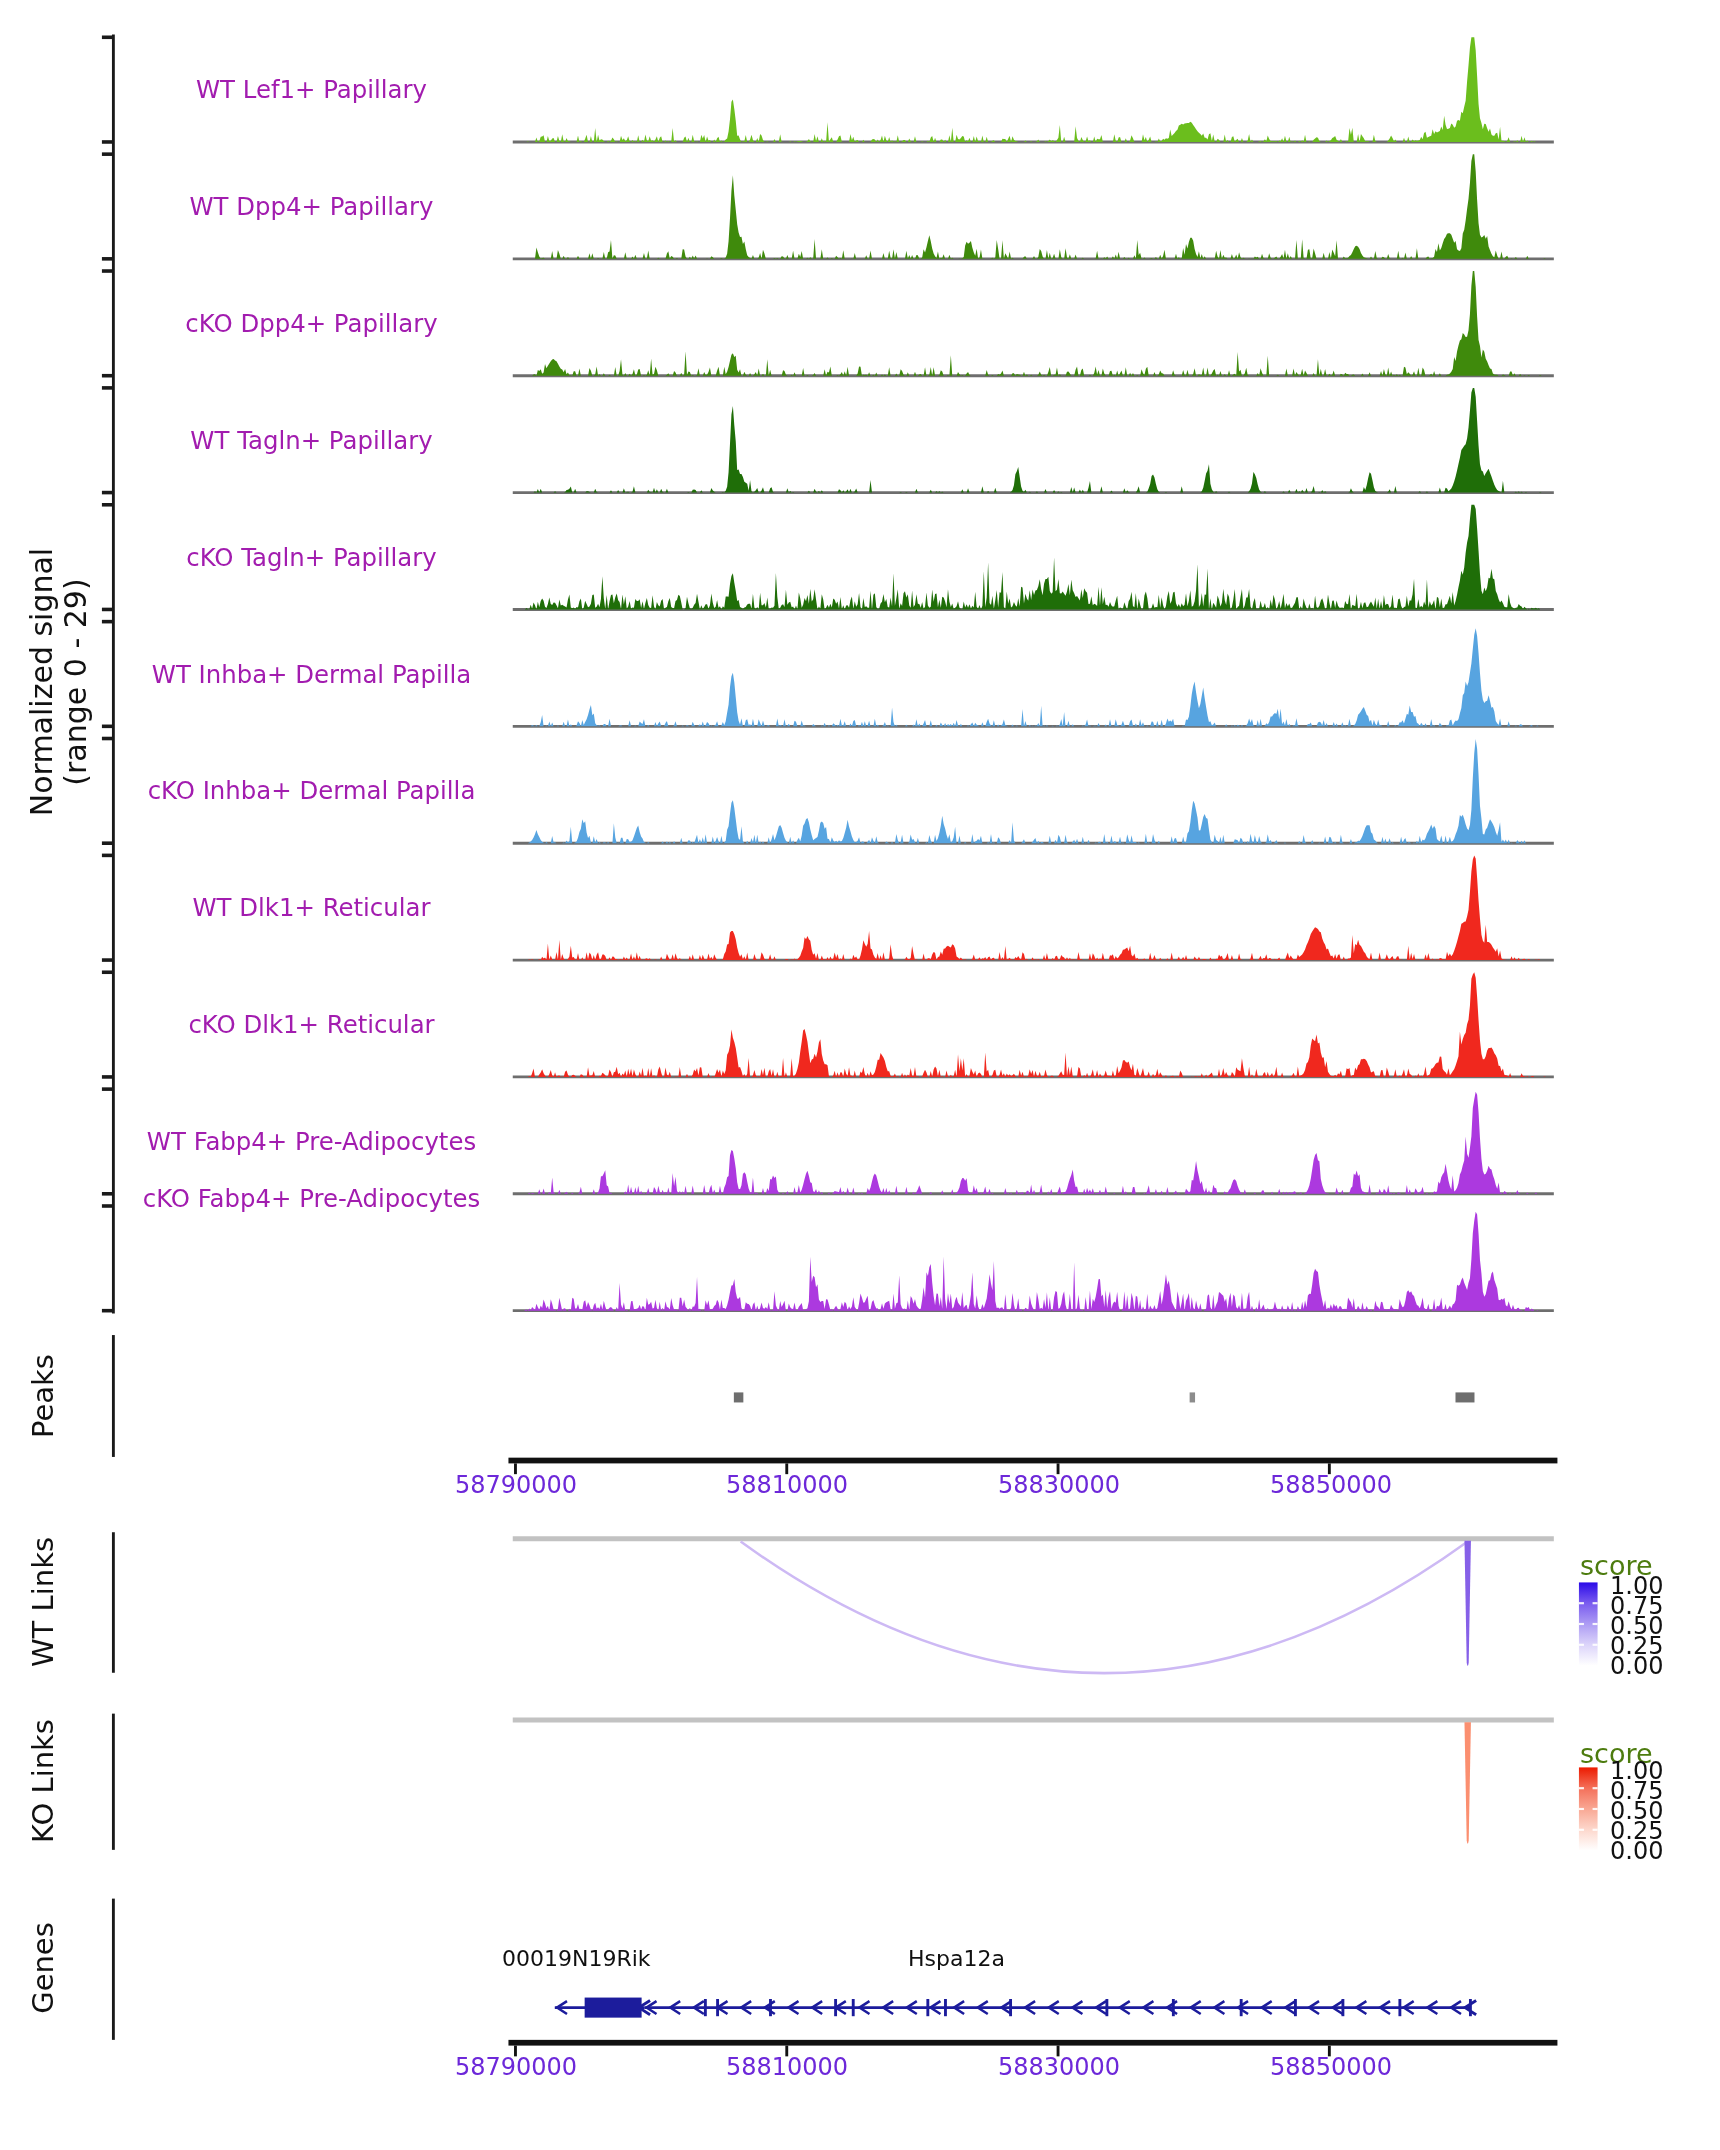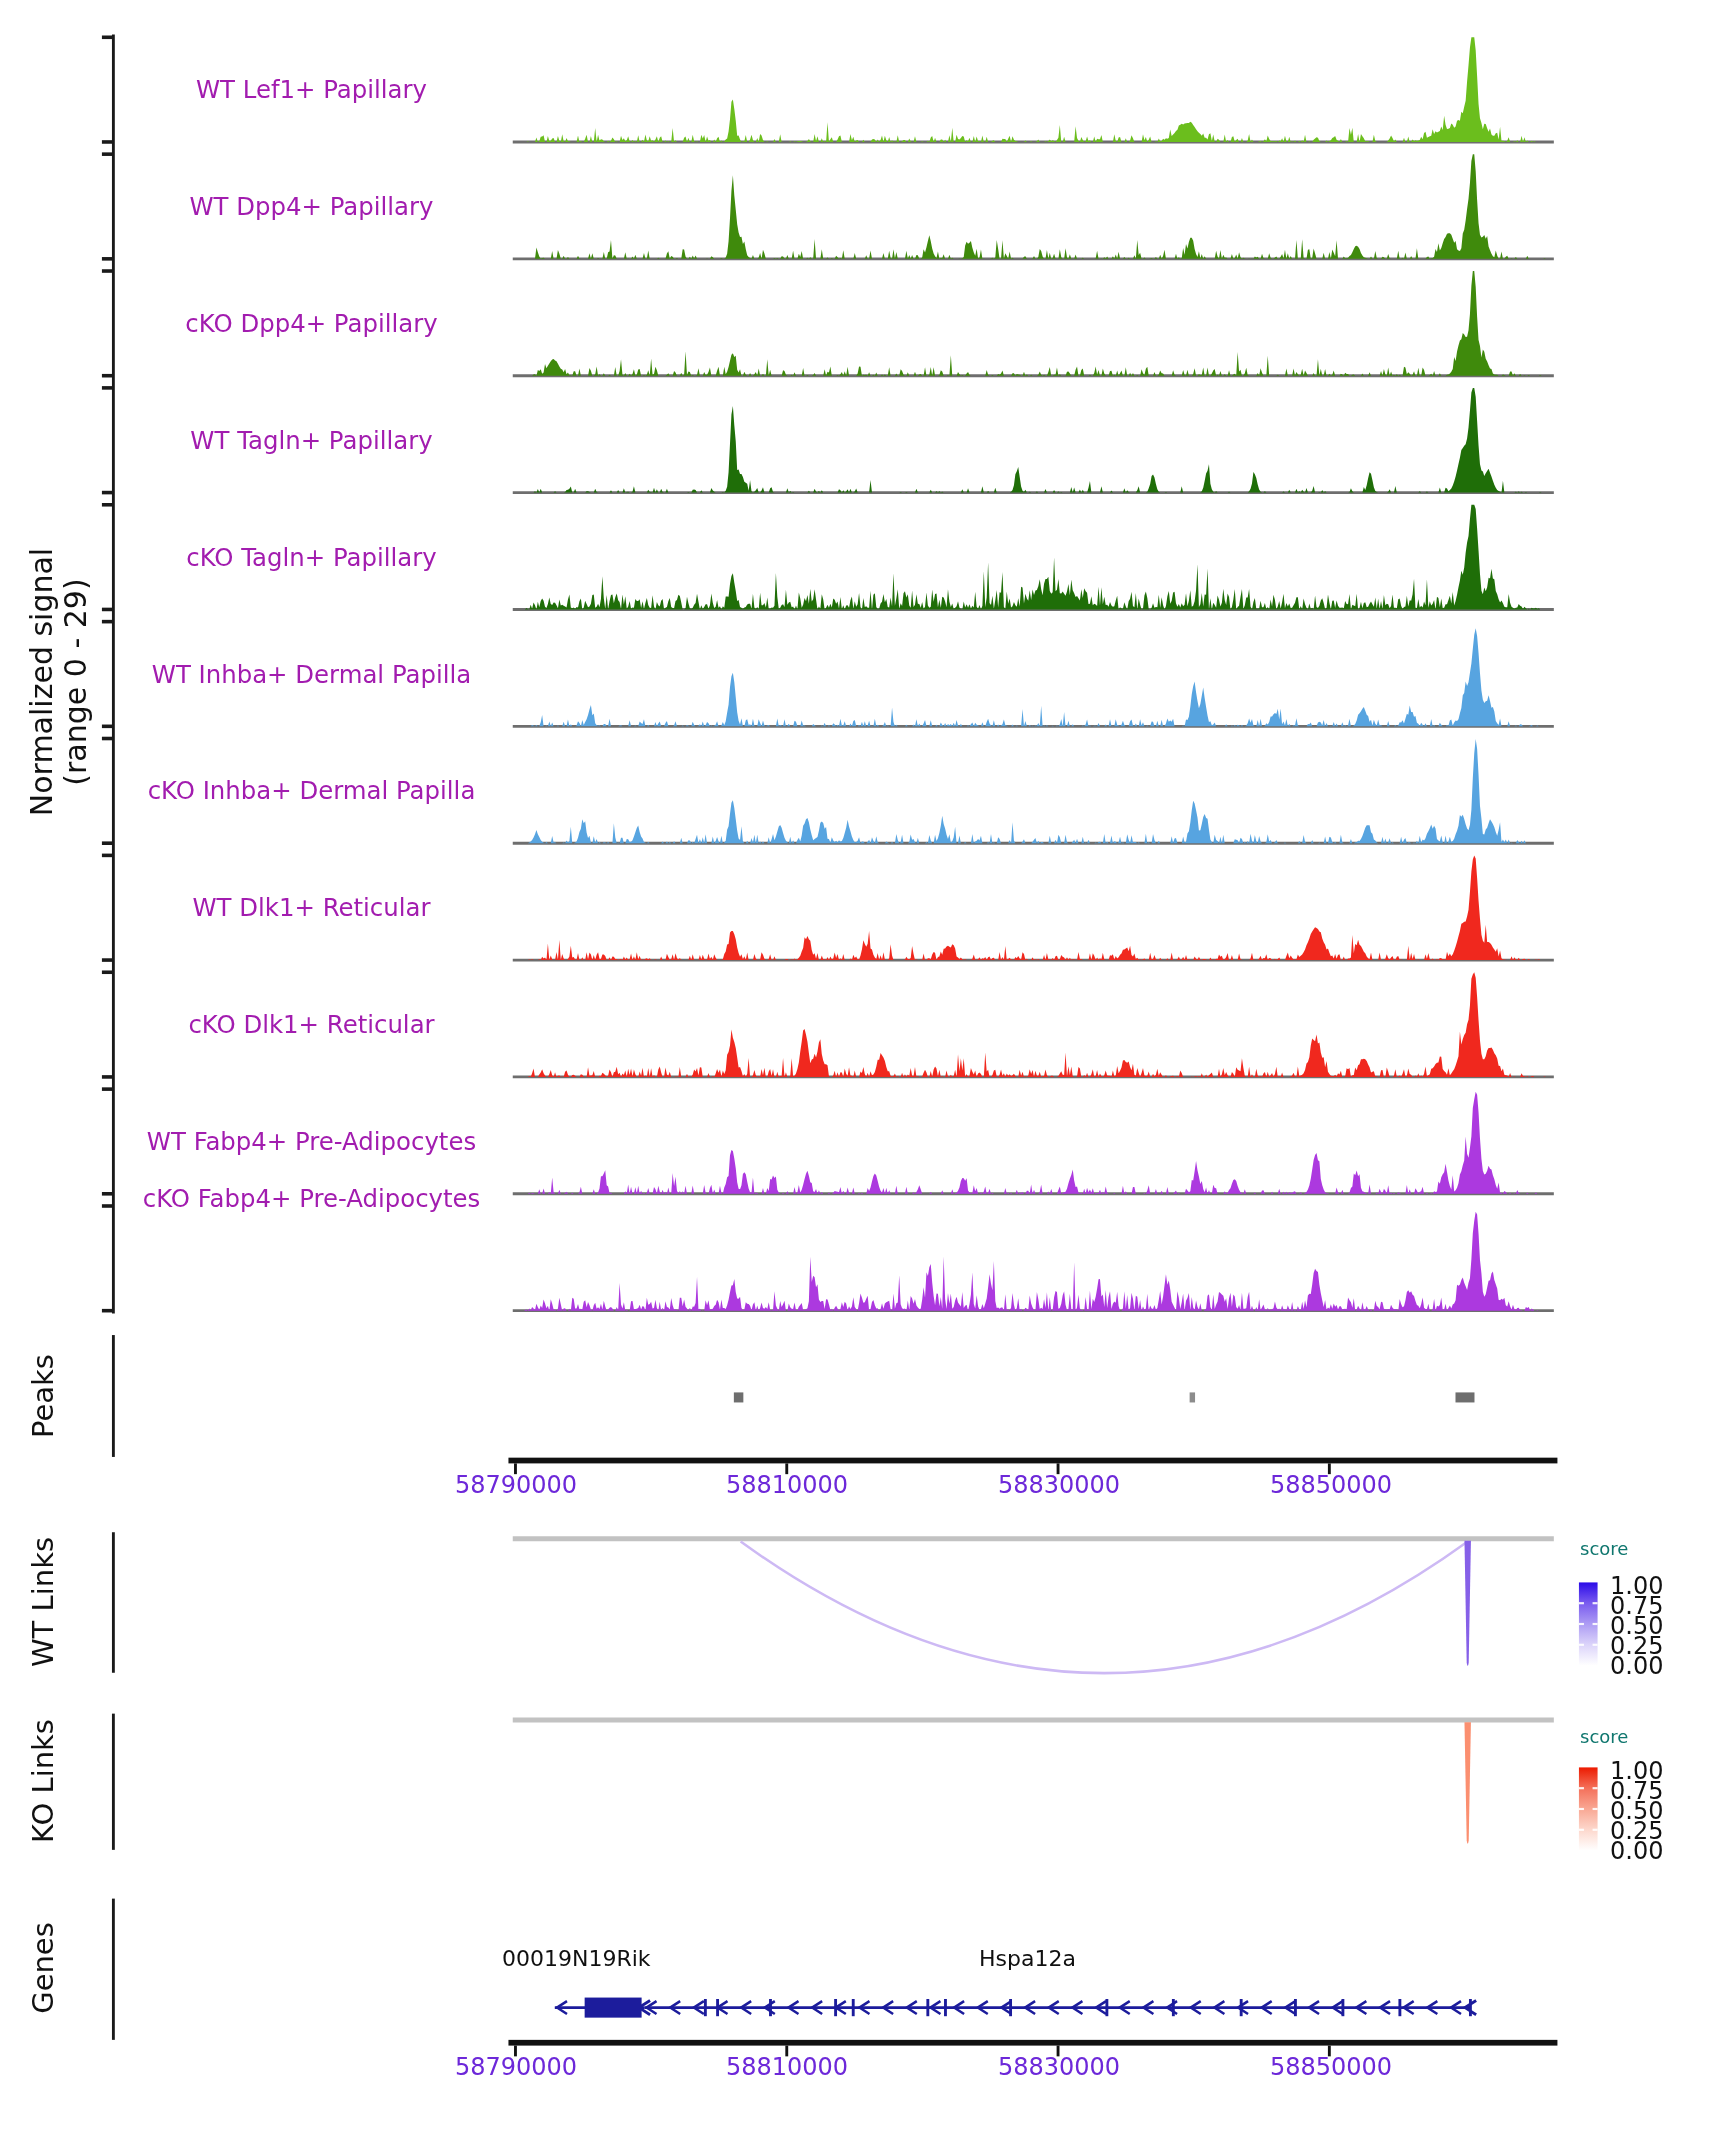--- a/index.html
+++ b/index.html
@@ -4,21 +4,21 @@
 <style>
   html,body{margin:0;padding:0;background:#fff;}
   #fig{position:relative;width:1721px;height:2151px;background:#ffffff;overflow:hidden;
        font-family:"DejaVu Sans","Liberation Sans",sans-serif;color:#1a1a1a;}
   #gfx{position:absolute;left:0;top:0;}
   .tracklabel{position:absolute;left:115px;width:393px;text-align:center;
               font-size:24.4px;line-height:29px;color:#a21caf;white-space:nowrap;}
   .vlabel{position:absolute;transform:rotate(-90deg);transform-origin:center;
           text-align:center;font-size:30px;line-height:34px;color:#111;white-space:nowrap;}
   .ticklabel{position:absolute;width:158px;text-align:center;font-size:24px;color:#6d28d9;}
-  .legendtitle{position:absolute;font-size:18px;color:#0f766e;}
+  .legendtitle{position:absolute;font-size:27px;color:#4d7c0f;margin-top:12px;}
   .legendtick{position:absolute;font-size:24px;color:#111;}
   .genelabel{position:absolute;font-size:22px;color:#101010;white-space:nowrap;}
   .xlabel{position:absolute;width:502px;text-align:center;font-size:30px;color:#000;}
 </style>
 </head>
 <body>
 
 <div id="fig">
   <svg id="gfx" width="1721" height="2151" viewBox="0 0 2400 3000">
       <defs>
@@ -234,16 +234,16 @@
   <div class="legendtick" style="left:1610px;top:1652px">0.00</div>
 
   <div class="legendtitle" style="left:1580px;top:1726px">score</div>
   <div class="legendtick" style="left:1610px;top:1757px">1.00</div>
   <div class="legendtick" style="left:1610px;top:1777px">0.75</div>
   <div class="legendtick" style="left:1610px;top:1797px">0.50</div>
   <div class="legendtick" style="left:1610px;top:1817px">0.25</div>
   <div class="legendtick" style="left:1610px;top:1837px">0.00</div>
 
   <div class="genelabel" style="left:502px;top:1946px">00019N19Rik</div>
-  <div class="genelabel" style="left:956px;top:1946px;width:143px;text-align:center">Hspa12a</div>
+  <div class="genelabel" style="left:908px;top:1946px;width:143px;">Hspa12a</div>
 
 </div>
 
 
 </body></html>

